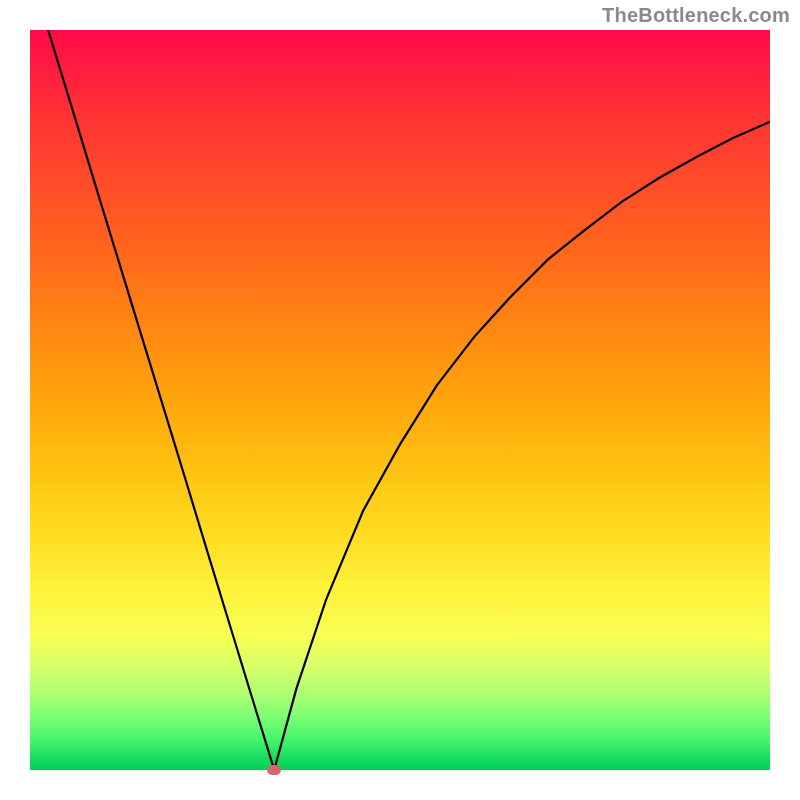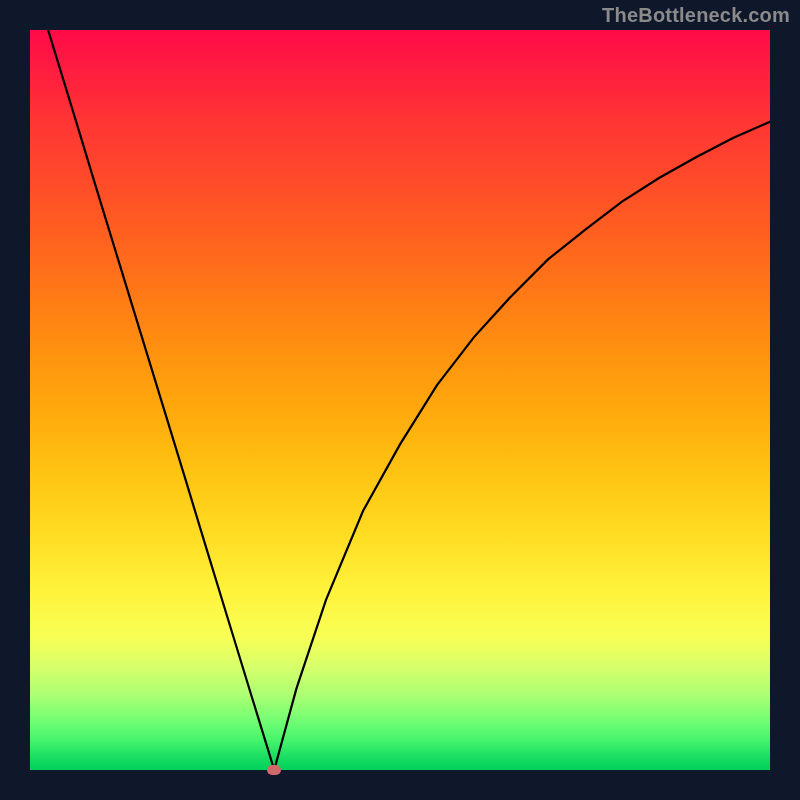--- a/index.html
+++ b/index.html
@@ -1,21 +1,21 @@
 <!DOCTYPE html>
 <html><head>
 <meta charset="utf-8">
 <style>
   * { margin: 0; padding: 0; box-sizing: border-box; }
   html, body { width: 800px; height: 800px; overflow: hidden; background: #000; }
   .frame {
     position: relative;
     width: 800px;
     height: 800px;
-    background: #0f172a;
+    background: #ffffff;
   }
   .plot-area {
     position: absolute;
     left: 30px;
     top: 30px;
     width: 740px;
     height: 740px;
     background: linear-gradient(to bottom,
       #ff0b48 0%,
       #ff1f3f 6%,

